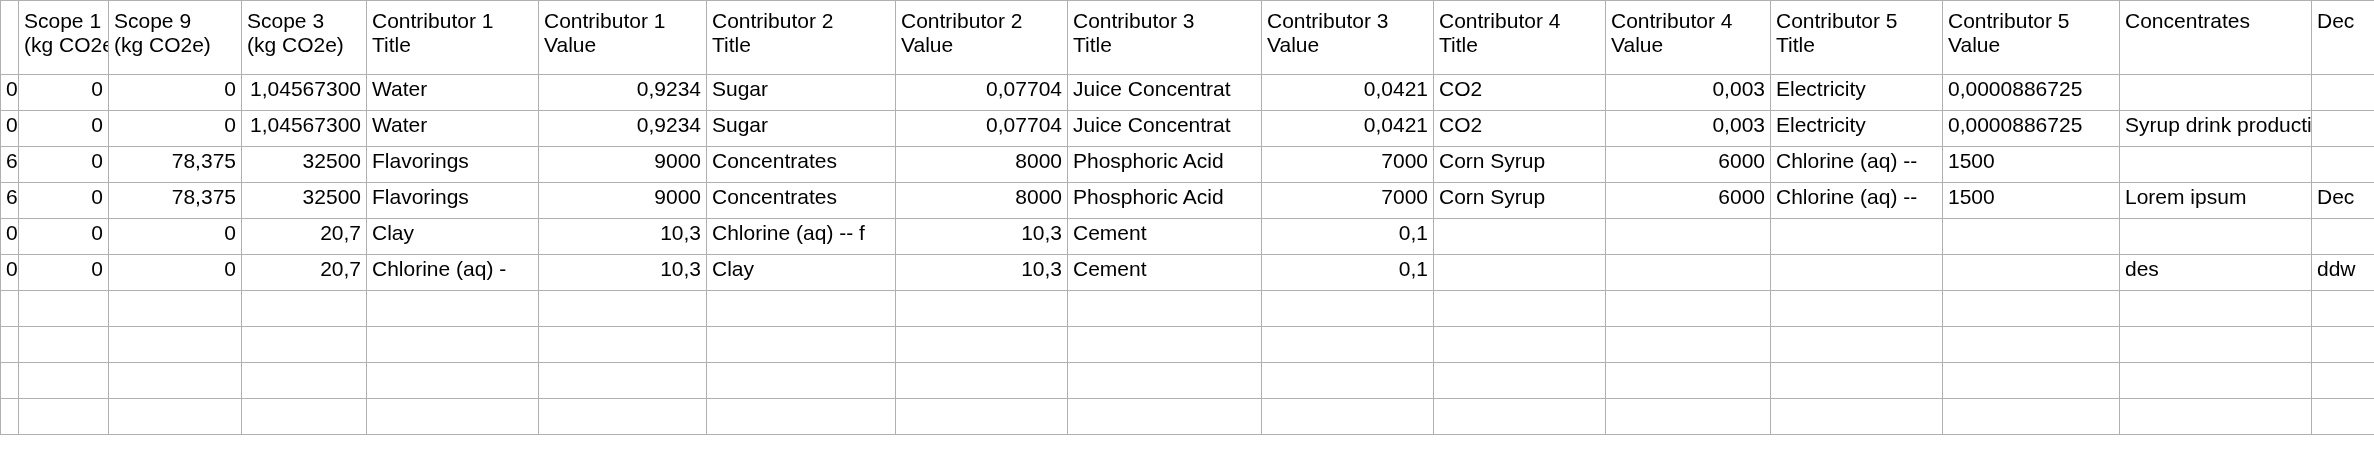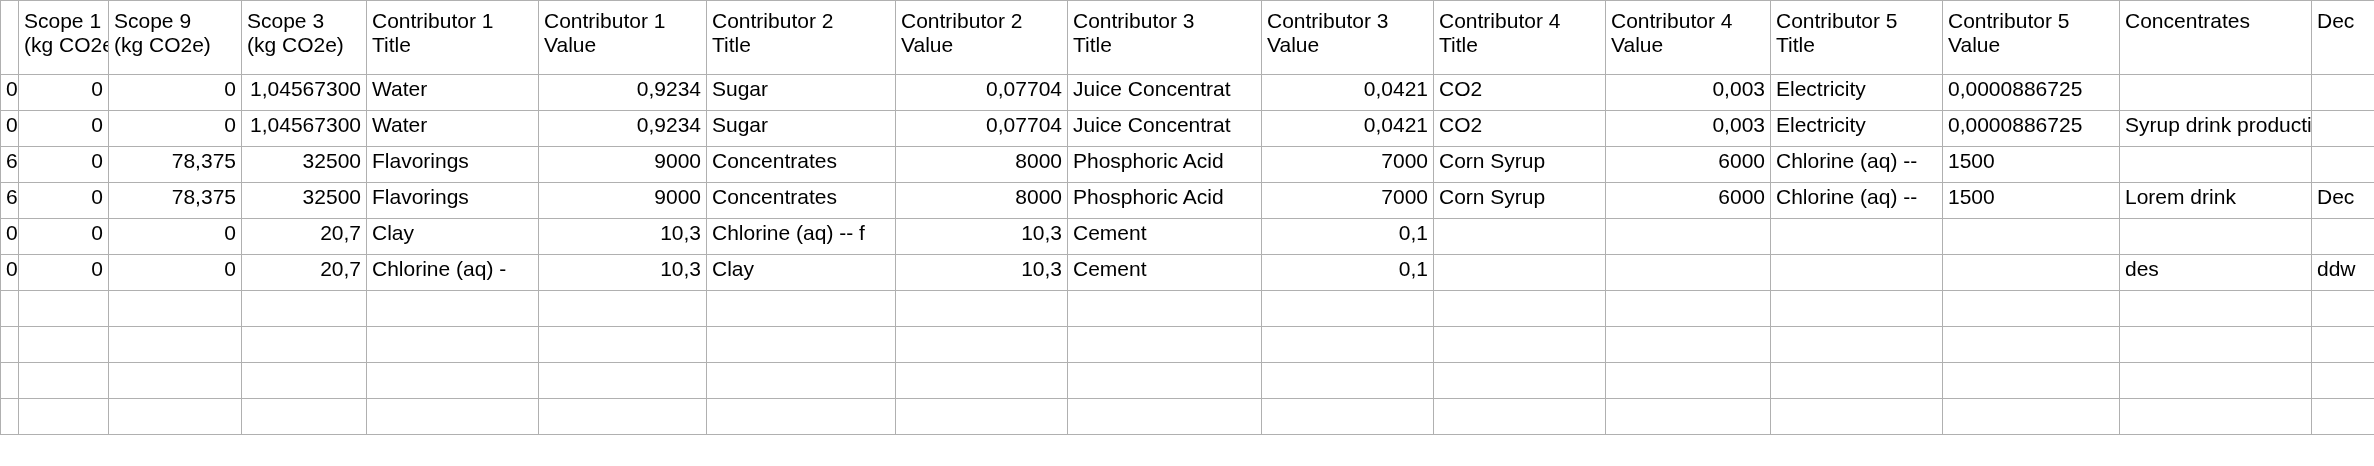--- a/index.html
+++ b/index.html
@@ -200,21 +200,21 @@
           <td class="txt">Flavorings</td>
           <td class="num">9000</td>
           <td class="txt">Concentrates</td>
           <td class="num">8000</td>
           <td class="txt">Phosphoric Acid</td>
           <td class="num">7000</td>
           <td class="txt">Corn Syrup</td>
           <td class="num">6000</td>
           <td class="txt">Chlorine (aq) --</td>
           <td class="txt">1500</td>
-          <td class="txt">Lorem drink</td>
+          <td class="txt">Lorem ipsum</td>
           <td class="txt">Dec</td>
         </tr>
         <tr>
           <td class="num">0</td>
           <td class="num">0</td>
           <td class="num">0</td>
           <td class="num">20,7</td>
           <td class="txt">Clay</td>
           <td class="num">10,3</td>
           <td class="txt">Chlorine (aq) -- f</td>

